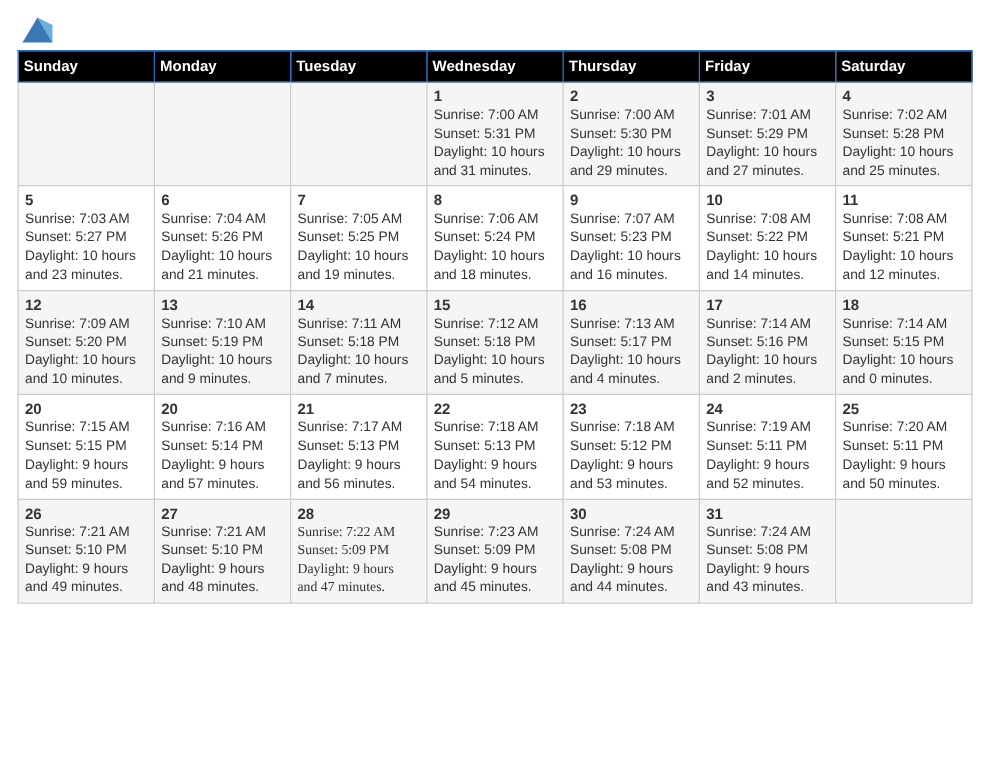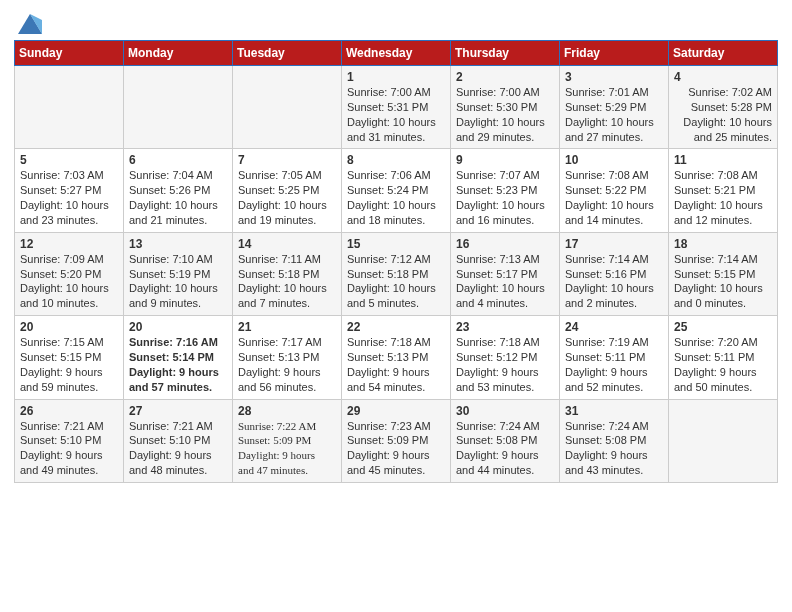--- a/index.html
+++ b/index.html
@@ -53,21 +53,21 @@
     .subtitle {
       font-size: 14px;
       color: #555;
       font-weight: bold;
     }
     table {
       width: 100%;
       border-collapse: collapse;
     }
     thead th {
-      background-color: #b91c1c;
+      background-color: #000000;
       color: #fff;
       font-size: 12px;
       font-weight: bold;
       padding: 5px 4px;
       text-align: left;
       border: 1px solid #2a6fbf;
     }
     tbody td {
       border: 1px solid #ccc;
       vertical-align: top;
@@ -152,21 +152,21 @@
           </td>
           <td>
             <span class="day-number">3</span>
             <div class="day-info" style="white-space: pre-line;">Sunrise: 7:01 AM
 Sunset: 5:29 PM
 Daylight: 10 hours
 and 27 minutes.</div>
           </td>
           <td>
             <span class="day-number">4</span>
-            <div class="day-info" style="white-space: pre-line; text-align: right;">Sunrise: 7:02 AM
+            <div class="day-info" style="white-space: pre-line;">Sunrise: 7:02 AM
 Sunset: 5:28 PM
 Daylight: 10 hours
 and 25 minutes.</div>
           </td>
         </tr>
         <tr>
           <td>
             <span class="day-number">5</span>
             <div class="day-info" style="white-space: pre-line;">Sunrise: 7:03 AM
 Sunset: 5:27 PM
@@ -270,21 +270,21 @@
         <tr>
           <td>
             <span class="day-number">20</span>
             <div class="day-info" style="white-space: pre-line;">Sunrise: 7:15 AM
 Sunset: 5:15 PM
 Daylight: 9 hours
 and 59 minutes.</div>
           </td>
           <td>
             <span class="day-number">20</span>
-            <div class="day-info" style="white-space: pre-line; font-weight: bold;">Sunrise: 7:16 AM
+            <div class="day-info" style="white-space: pre-line;">Sunrise: 7:16 AM
 Sunset: 5:14 PM
 Daylight: 9 hours
 and 57 minutes.</div>
           </td>
           <td>
             <span class="day-number">21</span>
             <div class="day-info" style="white-space: pre-line;">Sunrise: 7:17 AM
 Sunset: 5:13 PM
 Daylight: 9 hours
 and 56 minutes.</div>

